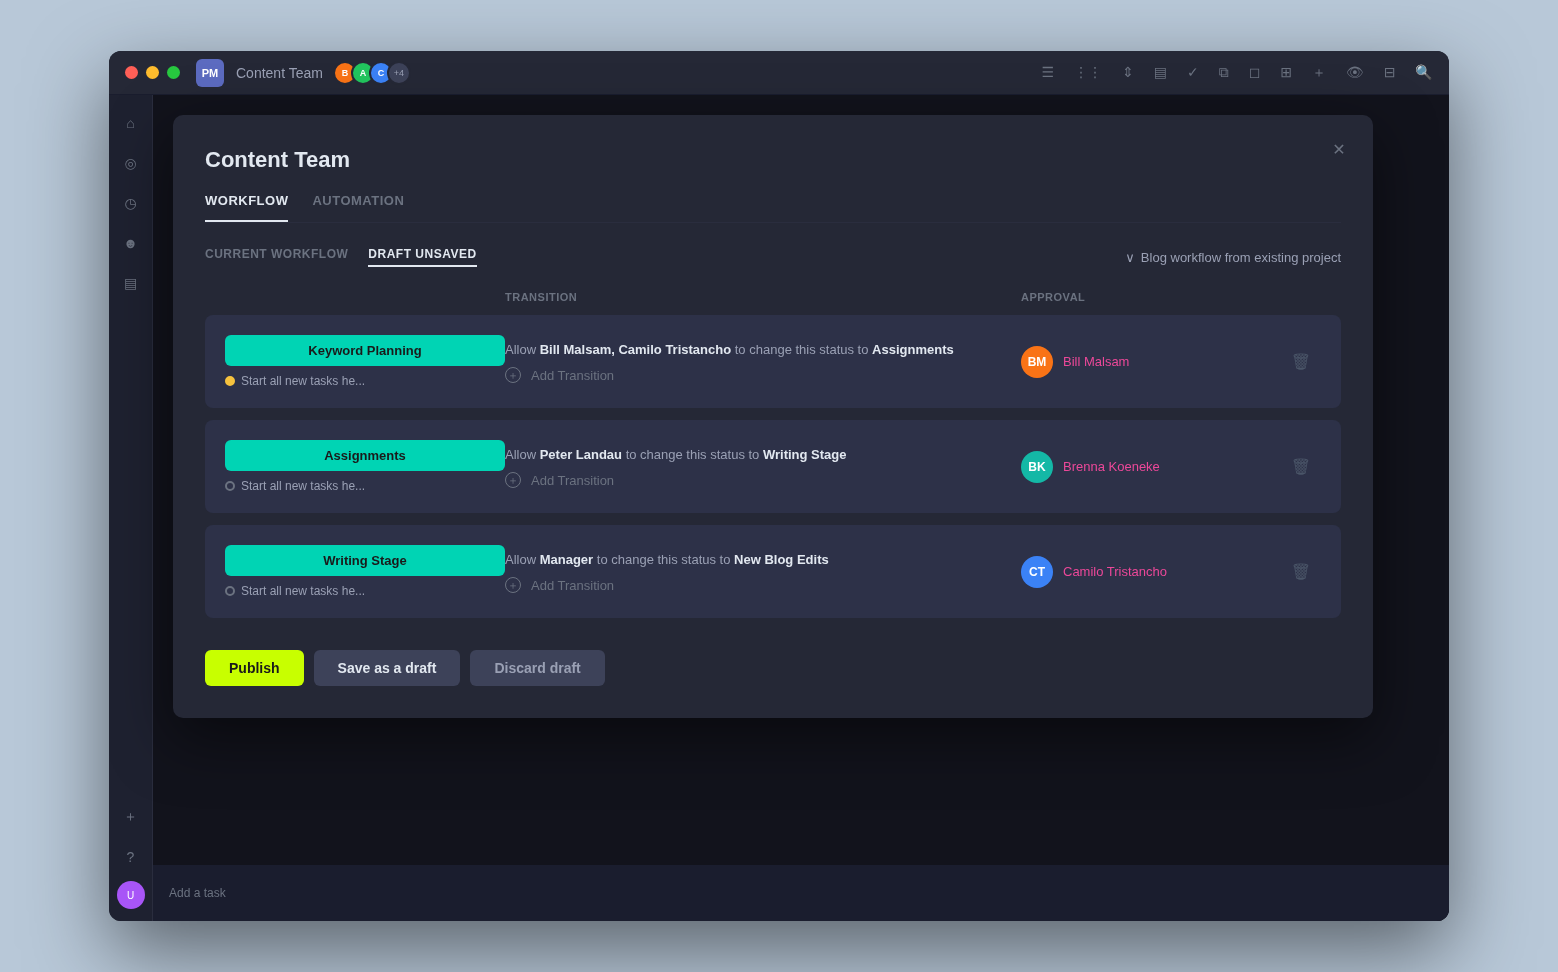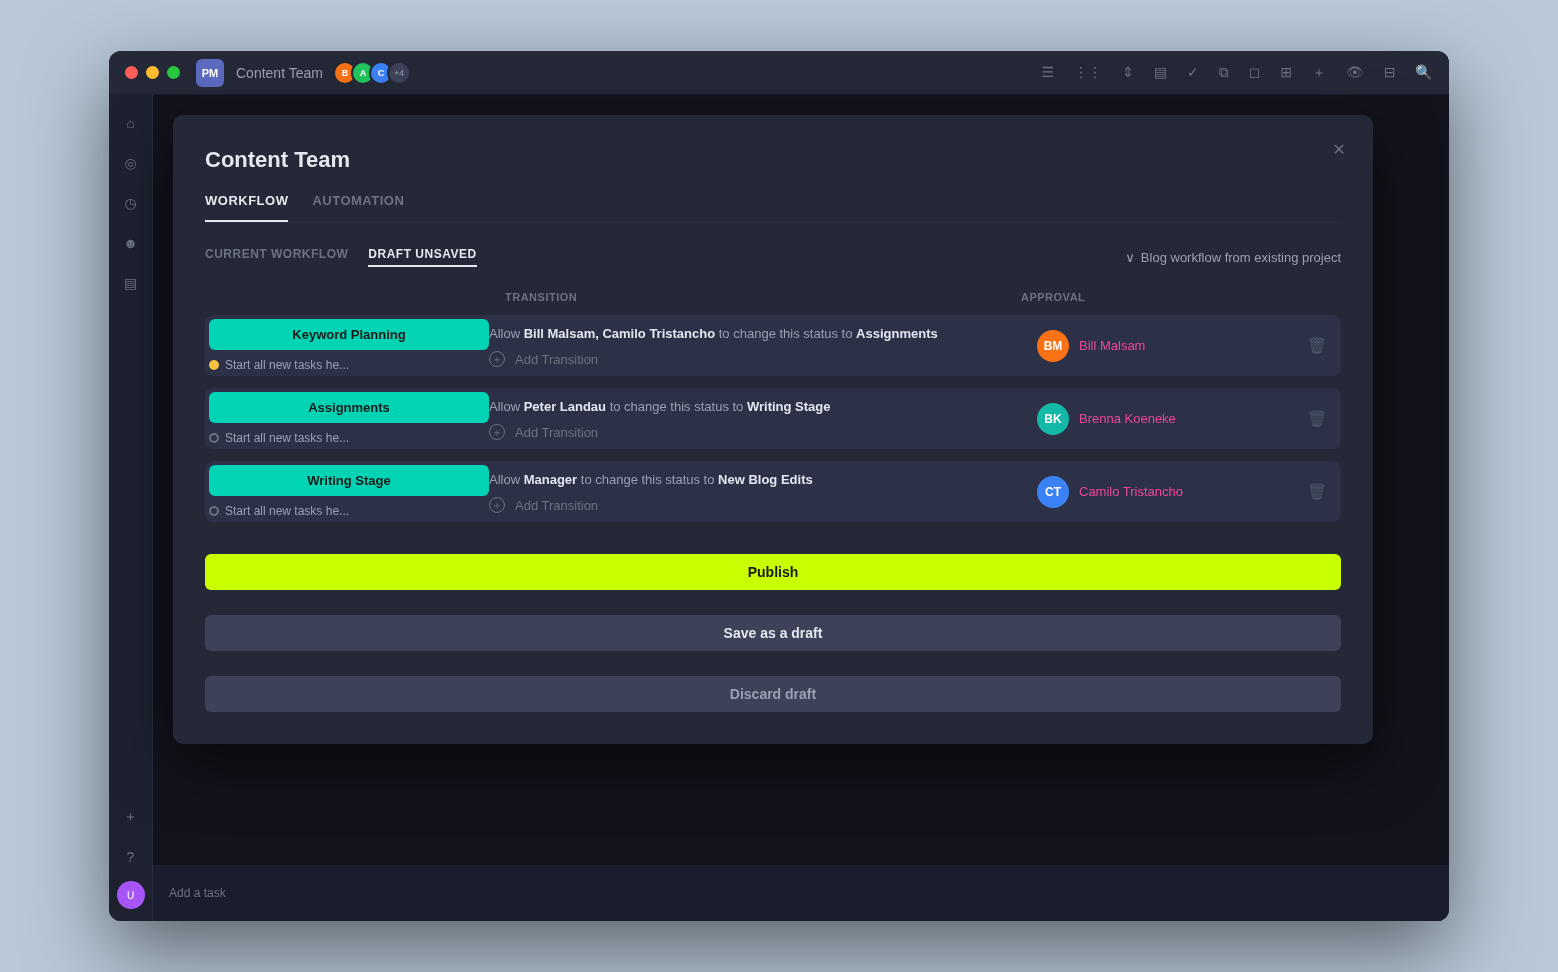--- a/index.html
+++ b/index.html
@@ -297,21 +297,21 @@
       color: #6b7280;
       letter-spacing: 0.5px;
       text-transform: uppercase;
     }
 
     
     .workflow-row {
       background: #2d3148;
       border-radius: 8px;
       margin-bottom: 12px;
-      padding: 4px;
+      padding: 20px;
       display: grid;
       grid-template-columns: 280px 1fr 260px 40px;
       align-items: center;
       gap: 0;
     }
 
     .status-badge {
       display: inline-flex;
       align-items: center;
       justify-content: center;
@@ -404,24 +404,22 @@
       font-size: 16px;
       cursor: pointer;
       display: flex;
       align-items: center;
       justify-content: center;
     }
 
     
     .modal-footer {
       display: flex;
-      justify-content: flex-end;
-      gap: 25px;
+      gap: 10px;
       margin-top: 32px;
-      flex-direction: column;
     }
 
     .btn {
       padding: 10px 24px;
       border-radius: 6px;
       font-size: 14px;
       font-weight: 600;
       cursor: pointer;
       border: none;
       outline: none;

